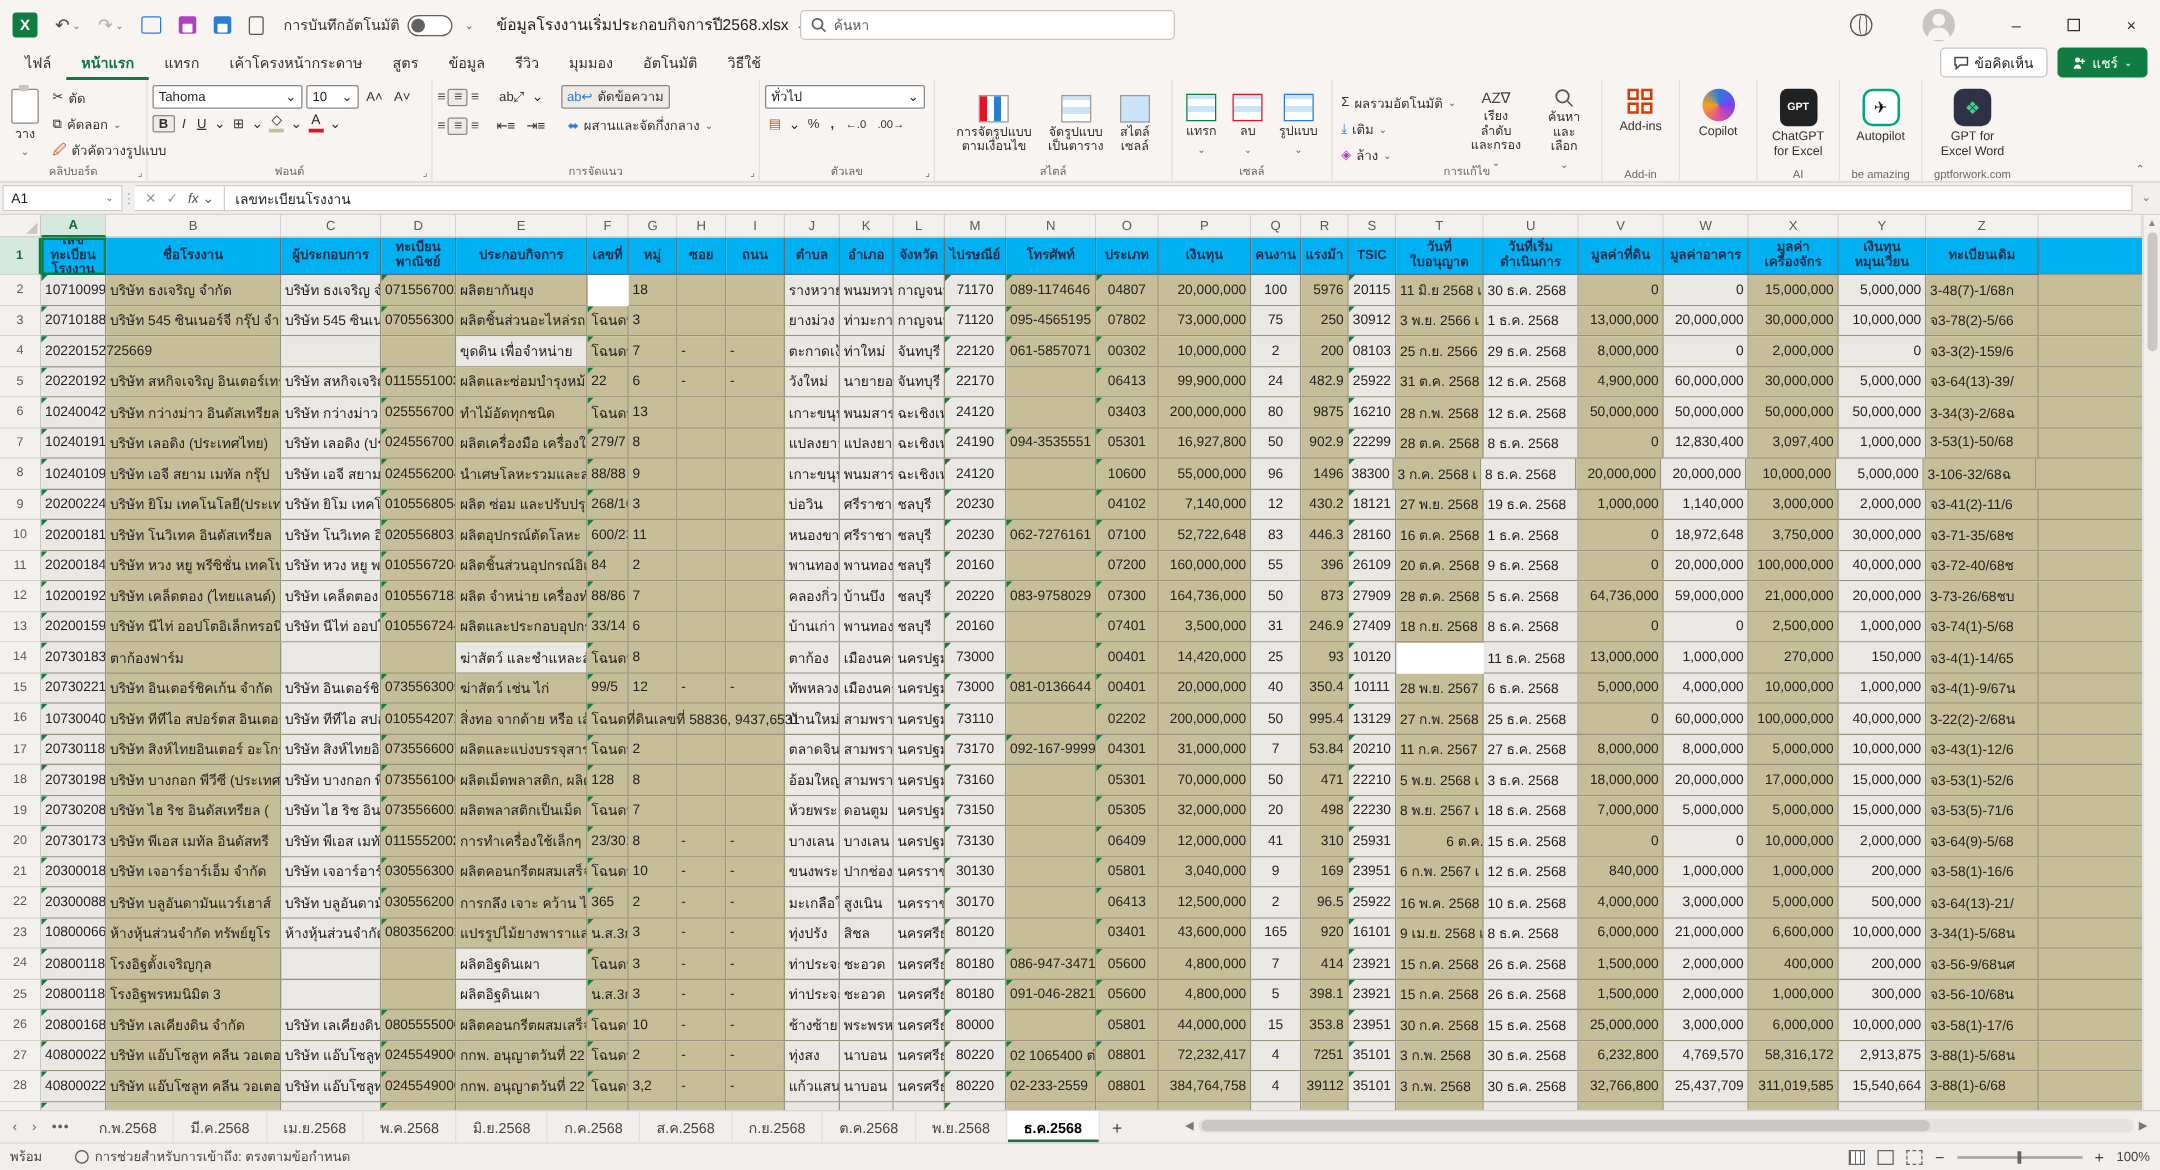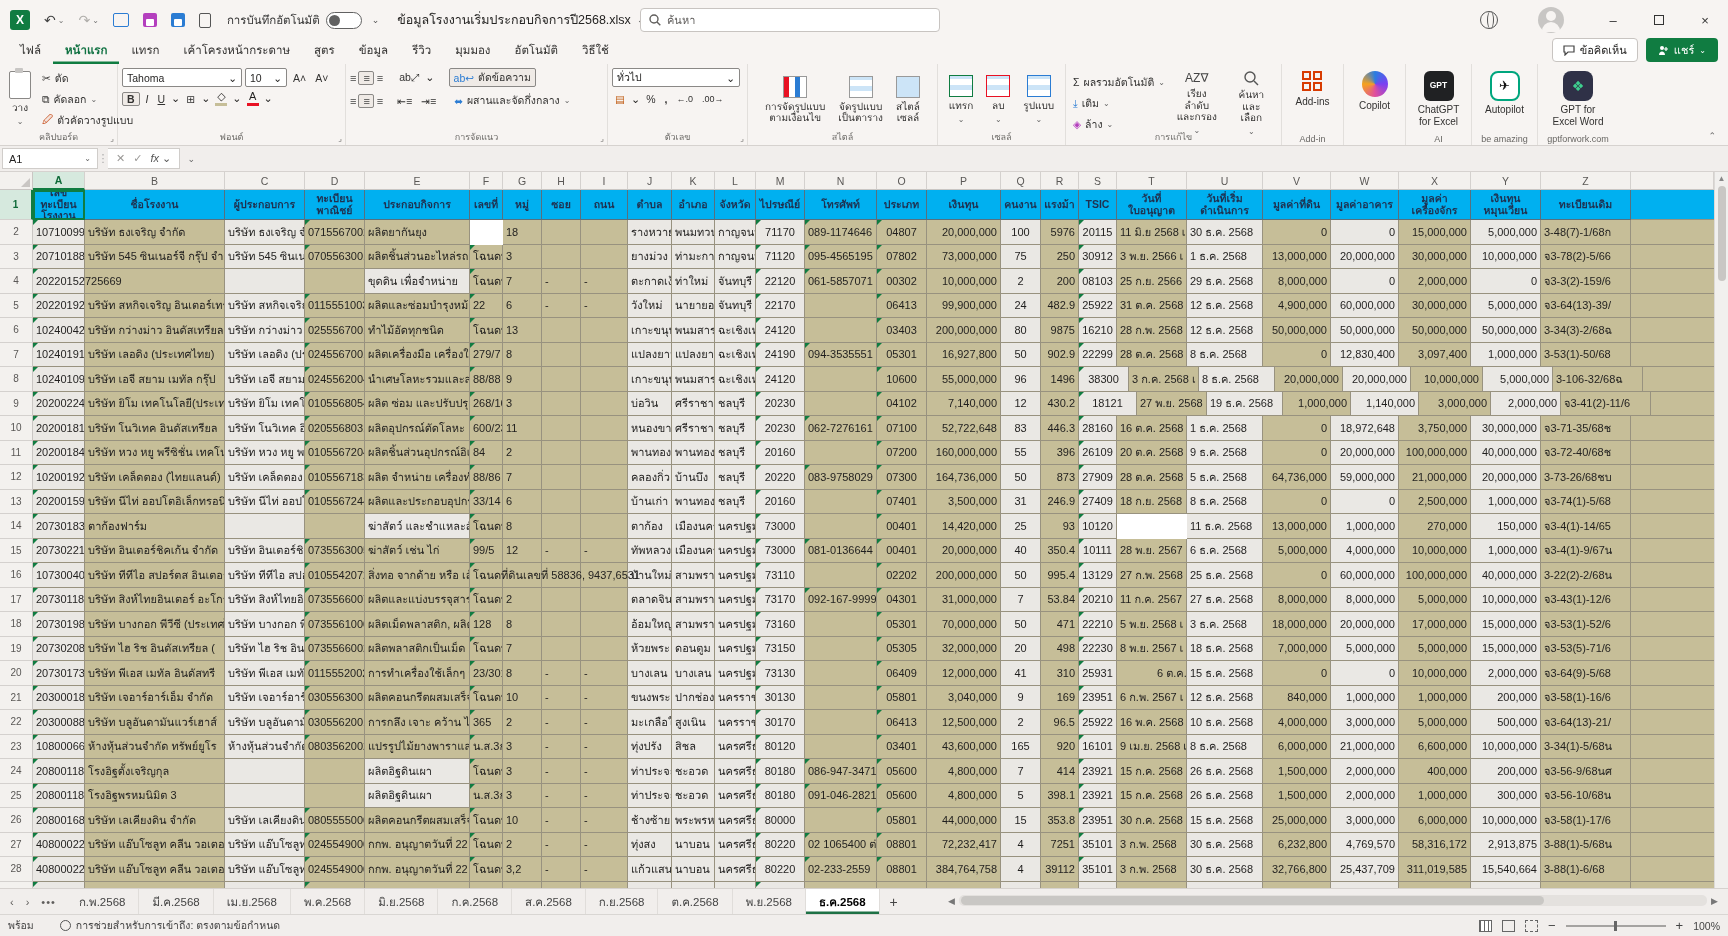--- a/index.html
+++ b/index.html
@@ -381,20 +381,23 @@
   <div class="namebox">
       <span>A1</span>
       <span style="font-size:8px;color:#666">⌄</span>
     </div>
   <div class="fsep">⋮</div>
   <div class="fxbtns">
     <span>✕</span>
     <span>✓</span>
     <span style="font-style:italic;color:#555"><span>fx</span> ⌄</span>
   </div>
+  <div class="fcontent">
+      <span>เลขทะเบียนโรงงาน</span>
+    </div>
   <div class="fexp">⌄</div>
 </div>
 
 <div class="grid">
   <div class="letters" id="letters">
       <div class="corner"></div>
       <div class="colh sel" style="width: 52px;">A</div>
       <div class="colh" style="width: 140px;">B</div>
       <div class="colh" style="width: 80px;">C</div>
       <div class="colh" style="width: 60px;">D</div>
@@ -654,21 +657,21 @@
         <div class="c khaki" style="width: 47px;"></div>
         <div class="c" style="width: 44px;">เกาะขนุน</div>
         <div class="c" style="width: 43px;">พนมสารคาม</div>
         <div class="c" style="width: 41px;">ฉะเชิงเทรา</div>
         <div class="c tri" style="width: 49px; justify-content: center;">24120</div>
         <div class="c khaki" style="width: 72px;"></div>
         <div class="c khaki tri" style="width: 50px; justify-content: center;">10600</div>
         <div class="c khaki" style="width: 74px; justify-content: flex-end;">55,000,000</div>
         <div class="c" style="width: 40px; justify-content: center;">96</div>
         <div class="c khaki" style="width: 38px; justify-content: flex-end;">1496</div>
-        <div class="c tri" style="width: 50px; justify-content: center;">38300</div>
+        <div class="c tri" style="width: 36px; justify-content: center;">38300</div>
         <div class="c khaki" style="width: 70px;">3 ก.ค. 2568 เ</div>
         <div class="c" style="width: 76px;">8 ธ.ค. 2568</div>
         <div class="c khaki" style="width: 68px; justify-content: flex-end;">20,000,000</div>
         <div class="c" style="width: 68px; justify-content: flex-end;">20,000,000</div>
         <div class="c khaki" style="width: 72px; justify-content: flex-end;">10,000,000</div>
         <div class="c" style="width: 70px; justify-content: flex-end;">5,000,000</div>
         <div class="c khaki" style="width: 90px;">3-106-32/68ฉ</div>
         <div class="fillAA khaki" style="background: rgb(198, 190, 152);"></div>
       </div>
       <div class="grow-r" style="height: 24.5px;">
@@ -684,21 +687,21 @@
         <div class="c khaki" style="width: 47px;"></div>
         <div class="c" style="width: 44px;">บ่อวิน</div>
         <div class="c" style="width: 43px;">ศรีราชา</div>
         <div class="c" style="width: 41px;">ชลบุรี</div>
         <div class="c tri" style="width: 49px; justify-content: center;">20230</div>
         <div class="c khaki" style="width: 72px;"></div>
         <div class="c khaki tri" style="width: 50px; justify-content: center;">04102</div>
         <div class="c khaki" style="width: 74px; justify-content: flex-end;">7,140,000</div>
         <div class="c" style="width: 40px; justify-content: center;">12</div>
         <div class="c khaki" style="width: 38px; justify-content: flex-end;">430.2</div>
-        <div class="c tri" style="width: 58px; justify-content: center;">18121</div>
+        <div class="c tri" style="width: 38px; justify-content: center;">18121</div>
         <div class="c khaki" style="width: 70px;">27 พ.ย. 2568</div>
         <div class="c" style="width: 76px;">19 ธ.ค. 2568</div>
         <div class="c khaki" style="width: 68px; justify-content: flex-end;">1,000,000</div>
         <div class="c" style="width: 68px; justify-content: flex-end;">1,140,000</div>
         <div class="c khaki" style="width: 72px; justify-content: flex-end;">3,000,000</div>
         <div class="c" style="width: 70px; justify-content: flex-end;">2,000,000</div>
         <div class="c khaki" style="width: 90px;">จ3-41(2)-11/6</div>
         <div class="fillAA khaki" style="background: rgb(198, 190, 152);"></div>
       </div>
       <div class="grow-r" style="height: 24.5px;">

